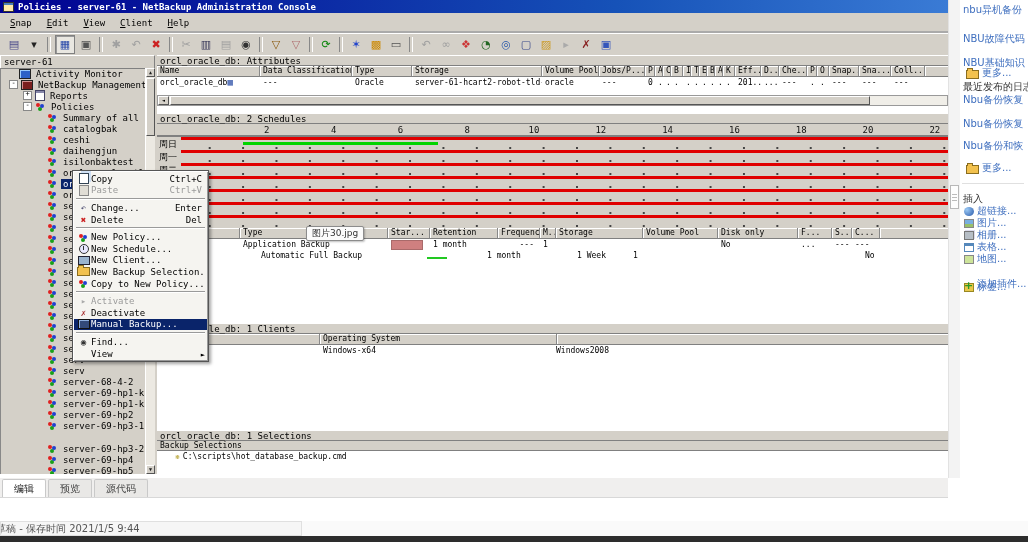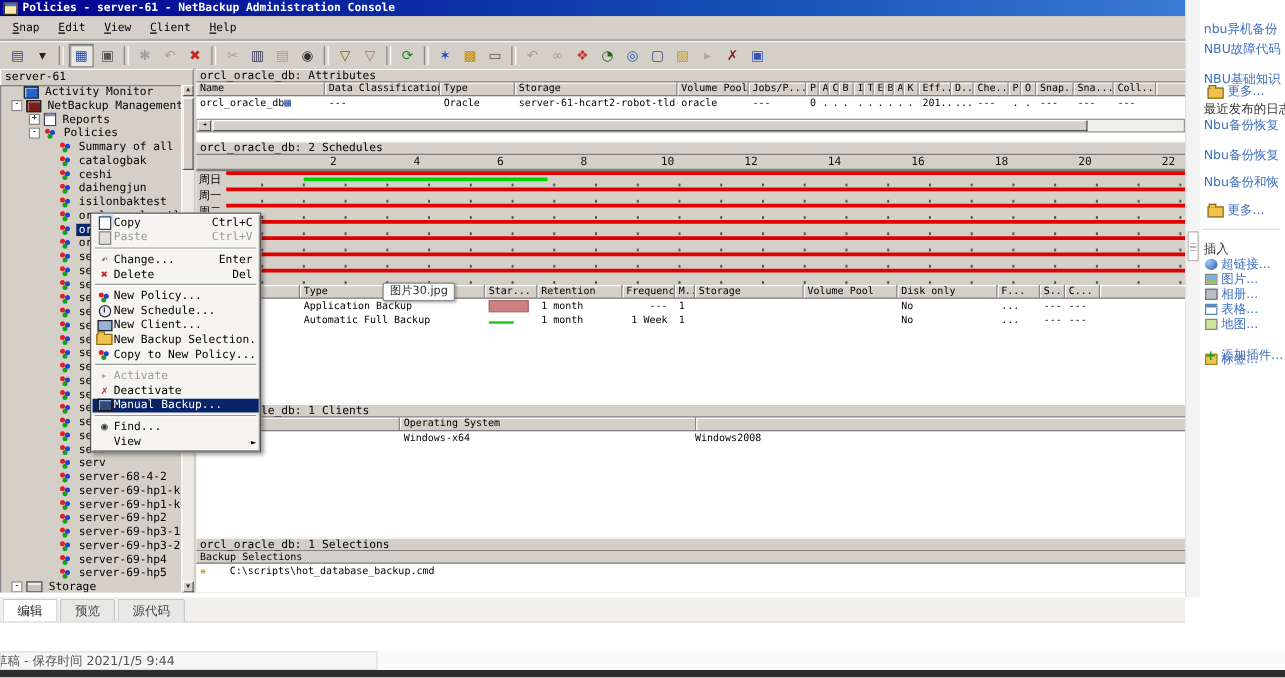--- a/index.html
+++ b/index.html
@@ -58,21 +58,21 @@
   .gridrows{position:absolute;left:24px;top:24px;width:767px;height:91px;border-top:3px solid #e00000;box-sizing:content-box}
   .drow{height:13px;box-sizing:border-box;border-bottom:3px solid #e00000;
         background-image:radial-gradient(circle,#444 0.8px,transparent 1.1px);
         background-size:33.4px 10px;background-position:12px 3px;position:relative}
   .greenbar{position:absolute;left:62px;top:2px;width:195px;height:3px;background:#00d400}
   .swatch-pink{position:absolute;left:3px;top:1px;width:30px;height:8px;background:#cf8080;border:1px solid #a96a6a}
   .swatch-green{position:absolute;left:3px;top:7px;width:20px;height:2px;background:#22c822}
   .ta-r{text-align:right;padding-right:6px}
   
   .subbar{position:absolute;left:0;width:791px;height:10px;line-height:10px;background:#d4d0c8;border-bottom:1px solid #808080;padding-left:3px;box-sizing:border-box;font-size:8px}
-  .selitem{position:absolute;left:0;width:791px;height:11px;line-height:11px;display:flex;align-items:center;gap:16px;padding-left:3px;box-sizing:border-box;font-size:8px}
+  .selitem{position:absolute;left:0;width:791px;height:11px;line-height:11px;display:flex;align-items:center;gap:0;padding-left:18px;box-sizing:border-box;font-size:8px}
   
   .ic{display:inline-block;flex:none;margin-right:3px;position:relative}
   .ic-balls,.ic-policy,.ic-policies,.ic-mgmt2{width:11px;height:9px}
   .ic-policy::before,.ic-policies::before{content:"";position:absolute;left:1px;top:1px;width:4px;height:4px;border-radius:50%;
         background:#e02020;box-shadow:4px 1px 0 #2040d0,2px 4px 0 #18a018}
   .ic-monitor{width:10px;height:8px;background:#2c62c8;border:1px solid #222;box-shadow:inset 1px 1px 0 #9cf}
   .ic-mgmt{width:10px;height:8px;background:#7a1f1f;border:1px solid #222;box-shadow:inset 1px 1px 0 #d09090}
   .ic-report{width:8px;height:9px;background:#fff;border:1px solid #446;box-shadow:inset 0 2px 0 #88a}
   .ic-storage{width:11px;height:7px;background:#c8c4bc;border:1px solid #555;box-shadow:inset 0 2px 0 #eee}
   .ic-folder{width:11px;height:7px;background:#f2c14e;border:1px solid #8a6d1f;margin-top:2px}
@@ -366,21 +366,21 @@
           <div class="trow" style="padding-left: 36px;">
             <span class="tspacer"></span>
             <span class="ic ic-policy"></span>
             <span class="lbl">server-69-hp2</span>
           </div>
           <div class="trow" style="padding-left: 36px;">
             <span class="tspacer"></span>
             <span class="ic ic-policy"></span>
             <span class="lbl">server-69-hp3-1</span>
           </div>
-          <div class="trow" style="padding-left: 36px;">
+          <div class="trow" style="padding-left: 36px; margin-top: 12px;">
             <span class="tspacer"></span>
             <span class="ic ic-policy"></span>
             <span class="lbl">server-69-hp3-2</span>
           </div>
           <div class="trow" style="padding-left: 36px;">
             <span class="tspacer"></span>
             <span class="ic ic-policy"></span>
             <span class="lbl">server-69-hp4</span>
           </div>
           <div class="trow" style="padding-left: 36px;">
@@ -523,21 +523,21 @@
             <span class="cell" style="width: 68px;">1 month</span>
             <span class="cell ta-r" style="width: 42px;">---</span>
             <span class="cell" style="width: 16px;">1</span>
             <span class="cell" style="width: 87px;"></span>
             <span class="cell" style="width: 75px;"></span>
             <span class="cell" style="width: 80px;">No</span>
             <span class="cell" style="width: 34px;">...</span>
             <span class="cell" style="width: 20px;">---</span>
             <span class="cell" style="width: 28px;">---</span>
           </div>
-          <div class="cells" style="top: 195px;">
+          <div class="cells" style="top: 195px; gap: 18px;">
             <span class="cell" style="width: 83px;"></span>
             <span class="cell" style="width: 148px;">Automatic Full Backup</span>
             <span class="cell" style="width: 42px;">
               <span class="swatch-green"></span>
             </span>
             <span class="cell" style="width: 68px;">1 month</span>
             <span class="cell ta-r" style="width: 42px;">1 Week</span>
             <span class="cell" style="width: 16px;">1</span>
             <span class="cell" style="width: 87px;"></span>
             <span class="cell" style="width: 75px;"></span>
@@ -666,21 +666,21 @@
         <span class="subarrow"></span>
       </div>
     </div>
   <div class="tooltip">图片30.jpg</div>
 
   <div class="vscroll">
     <div class="vthumb"></div>
   </div>
 
   <div class="sidebar" id="sidebar">
-      <div class="slink" style="top: 16px;">nbu异机备份</div>
+      <div class="slink" style="top: 3px;">nbu异机备份</div>
       <div class="slink" style="top: 32px;">NBU故障代码</div>
       <div class="slink" style="top: 56px;">NBU基础知识</div>
       <div class="smore" style="top: 66px;">
         <span class="ic ic-folder"></span>
         <span>更多...</span>
       </div>
       <div class="shead" style="top: 80px;">最近发布的日志</div>
       <div class="slink" style="top: 93px;">Nbu备份恢复</div>
       <div class="slink" style="top: 117px;">Nbu备份恢复</div>
       <div class="slink" style="top: 139px;">Nbu备份和恢</div>

